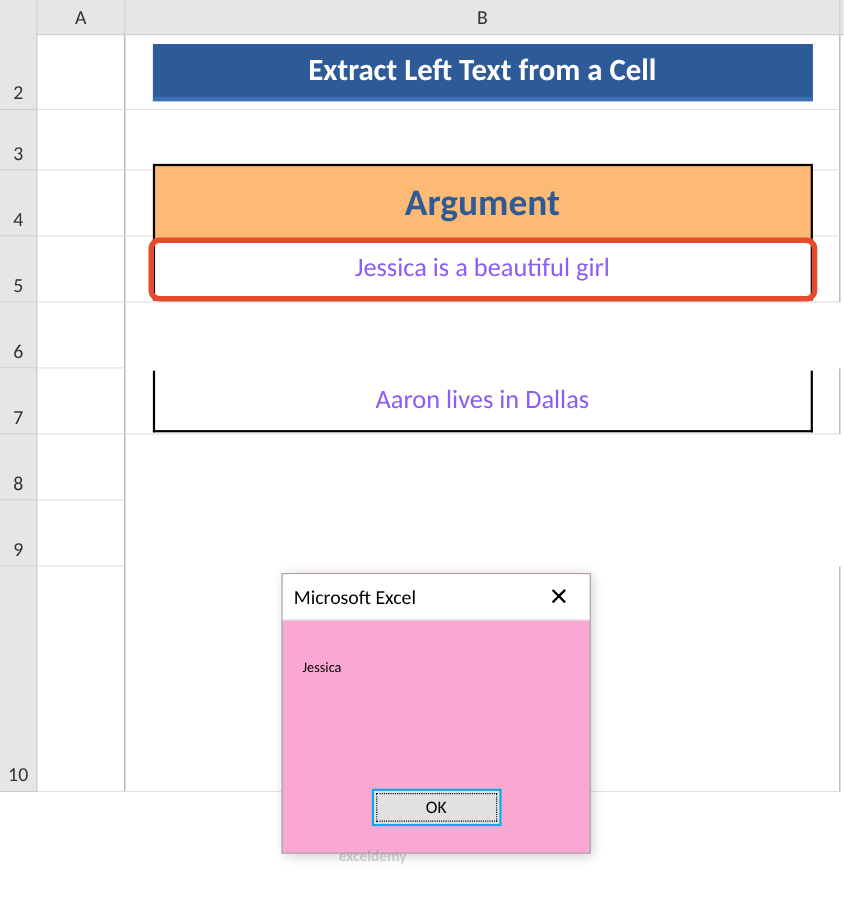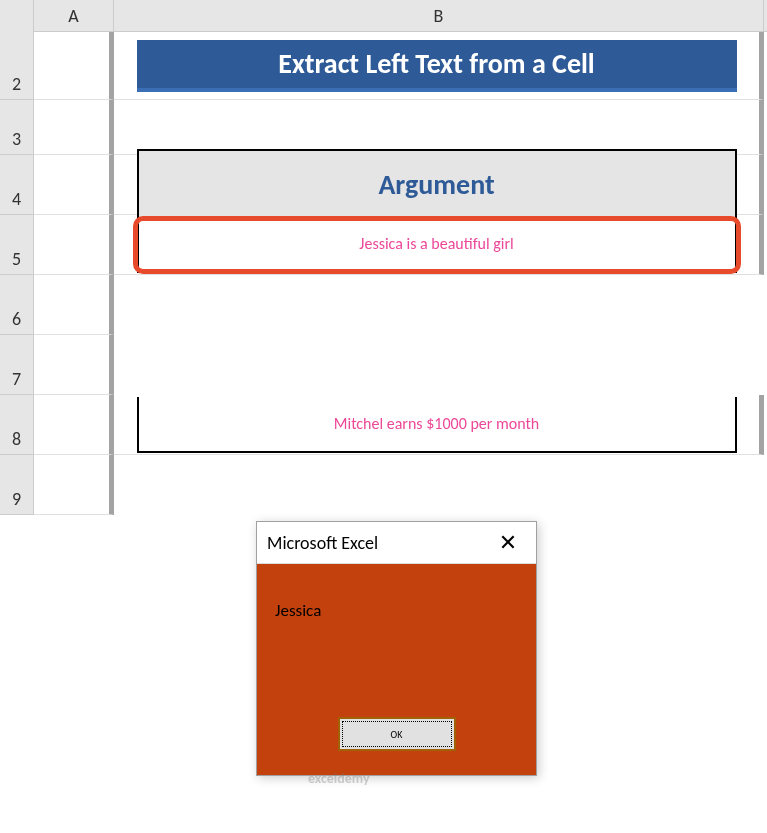--- a/index.html
+++ b/index.html
@@ -50,21 +50,21 @@
       align-items: flex-end;
       justify-content: center;
       font-size: 18px;
       color: #333;
       background: #e6e6e6;
       border-right: 1px solid #cccccc;
       border-bottom: 1px solid #cccccc;
       padding-bottom: 4px;
     }
     .cell {
-      border-right: 5px solid #a3a3a3;
+      border-right: 1px solid #a3a3a3;
       border-bottom: 1px solid #e0e0e0;
       display: flex;
       align-items: center;
       justify-content: center;
     }
     .cell-a { width: 80px; }
     .cell-b { width: 650px; position: relative; }
 
     .row-2 { height: 68px; }
     .row-3 { height: 55px; }
@@ -84,36 +84,36 @@
       font-weight: bold;
       width: 600px;
       height: 52px;
       display: flex;
       align-items: center;
       justify-content: center;
       border-bottom: 4px solid #3b6fb5;
       margin: 0 auto;
     }
     .argument-header {
-      background: #e5e5e5;
+      background: #fdba74;
       color: #2e5a97;
-      font-size: 28px;
+      font-size: 34px;
       font-weight: bold;
       border: 2px solid #000;
       width: 600px;
       height: 72px;
       display: flex;
       align-items: center;
       justify-content: center;
       margin: 0 auto;
     }
     .data-cell {
       background: #ffffff;
-      color: #ec4899;
-      font-size: 16px;
+      color: #8b5cf6;
+      font-size: 24px;
       border: 2px solid #000;
       border-top: none;
       width: 600px;
       height: 56px;
       display: flex;
       align-items: center;
       justify-content: center;
       margin: 0 auto;
     }
     .highlight {
@@ -126,21 +126,21 @@
       left: 50%;
       transform: translateX(-50%);
     }
 
     .msgbox {
       position: absolute;
       top: 521px;
       left: 256px;
       width: 281px;
       height: 255px;
-      background: #c2410c;
+      background: #f9a8d4;
       border: 1px solid #a0a0a0;
       box-shadow: 2px 2px 10px rgba(0,0,0,0.2);
       z-index: 10;
     }
     .msgbox-titlebar {
       display: flex;
       align-items: center;
       justify-content: space-between;
       height: 42px;
       padding: 0 10px;
@@ -155,36 +155,36 @@
       font-size: 22px;
       width: 36px;
       height: 30px;
       display: flex;
       align-items: center;
       justify-content: center;
       cursor: pointer;
     }
     .msgbox-body {
       padding: 36px 18px 0 18px;
-      font-size: 17px;
+      font-size: 13px;
       color: #000;
       height: 140px;
     }
     .msgbox-footer {
       display: flex;
       justify-content: center;
       align-items: center;
       height: 60px;
     }
     .msgbox-ok {
       width: 118px;
       height: 34px;
       background: #e1e1e1;
-      border: 2px solid #a16207;
-      font-size: 10px;
+      border: 2px solid #0ea5e9;
+      font-size: 16px;
       color: #000;
       display: flex;
       align-items: center;
       justify-content: center;
       cursor: pointer;
       position: relative;
     }
     .msgbox-ok::after {
       content: '';
       position: absolute;
@@ -243,35 +243,40 @@
   </div>
 
   <div class="row row-6">
     <div class="row-header">6</div>
     <div class="cell cell-a"></div>
   </div>
 
   <div class="row row-7">
     <div class="row-header">7</div>
     <div class="cell cell-a"></div>
+    <div class="cell cell-b">
+      <div class="data-cell">Aaron lives in Dallas</div>
+    </div>
   </div>
 
   <div class="row row-8">
     <div class="row-header">8</div>
     <div class="cell cell-a"></div>
-    <div class="cell cell-b">
-      <div class="data-cell">Mitchel earns $1000 per month</div>
-    </div>
   </div>
 
   <div class="row row-9">
     <div class="row-header">9</div>
     <div class="cell cell-a"></div>
   </div>
 
+  <div class="row row-10">
+    <div class="row-header">10</div>
+    <div class="cell cell-a"></div>
+    <div class="cell cell-b"></div>
+  </div>
 
 </div>
 
 <div class="msgbox">
   <div class="msgbox-titlebar">
     <span class="msgbox-title">Microsoft Excel</span>
     <span class="msgbox-close">✕</span>
   </div>
   <div class="msgbox-body">Jessica</div>
   <div class="msgbox-footer">

